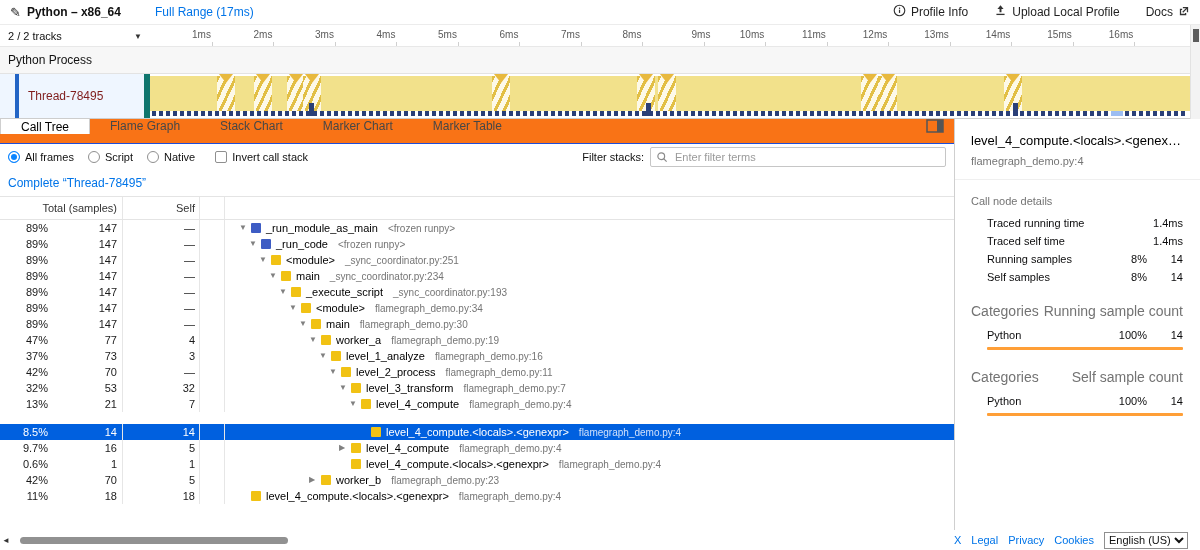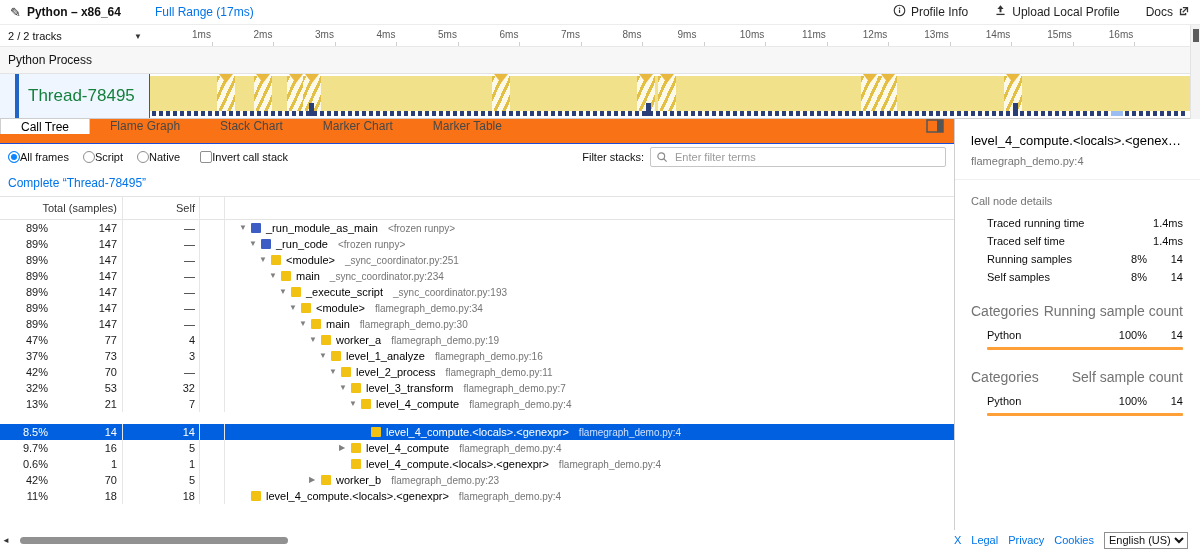--- a/index.html
+++ b/index.html
@@ -20,21 +20,21 @@
   .tracks-dd{position:absolute;left:0;top:0;width:150px;height:22px;display:flex;align-items:center;justify-content:space-between;padding:0 8px;font-size:11px;cursor:pointer;color:#111}
   .dd-arrow{font-size:8px;color:#333}
   .ticks{position:absolute;left:150px;right:10px;top:0;bottom:0}
   .tick-label{position:absolute;top:4px;transform:translateX(-103%);font-size:10px;color:#5a5a5a;white-space:nowrap}
   .tick-line{position:absolute;bottom:0;width:1px;height:4px;background:#cfcfcf}
 
   
   .process-row{height:27px;flex:0 0 auto;background:#f7f7f7;border-bottom:1px solid #e3e3e3;display:flex;align-items:center;padding:0 8px;font-size:12px;color:#111}
   .thread-row{height:45px;flex:0 0 auto;display:flex;border-bottom:1px solid #cdcdcd;position:relative;background:#fff}
   .thread-accent{position:absolute;left:15px;top:0;width:4px;height:100%;background:#2264c5}
-  .thread-label{width:150px;flex:0 0 150px;background:#eff6ff;display:flex;align-items:center;padding-left:28px;font-size:17px;color:#15803d;border-right:1px solid #0f766e}
+  .thread-label{width:150px;flex:0 0 150px;background:#eff6ff;display:flex;align-items:center;padding-left:28px;font-size:12px;color:#7f1d1d;border-right:6px solid #0f766e}
   .graph{flex:1;position:relative;background:#fff;overflow:hidden}
   .graph-fill{position:absolute;left:0;right:10px;top:2px;bottom:7px;background:#f2e18b}
   .hatch{position:absolute;top:2px;bottom:7px;width:18px;margin-left:-9px;background:repeating-linear-gradient(115deg,#e2bf45 0 3px,#fdf9e8 3px 8px)}
   .tri{position:absolute;top:0;margin-left:-7px;width:0;height:0;border-left:7px solid transparent;border-right:7px solid transparent;border-top:9px solid #e8b93e}
   .samples{position:absolute;left:2px;right:14px;bottom:2px;height:5px;background:repeating-linear-gradient(90deg,#2a3f77 0 4px,transparent 4px 7px)}
   .deep-tick{position:absolute;bottom:2px;width:5px;height:13px;margin-left:-2px;background:#2a3f77}
   .samples-lightblue{position:absolute;left:91.5%;bottom:2px;width:12px;height:5px;background:#9cbdf2}
   .vrail{position:absolute;right:0;top:25px;width:10px;height:94px;background:#f3f3f3;border-left:1px solid #e2e2e2}
   .vthumb{position:absolute;left:2px;top:4px;width:6px;height:13px;background:#5c5c5c}
 
@@ -43,21 +43,21 @@
   .main{width:955px;flex:0 0 955px;display:flex;flex-direction:column;border-right:1px solid #cfcfcf;background:#fff;min-height:0}
 
   .tabbar{height:25px;flex:0 0 auto;background:#f97316;border-bottom:1px solid #1d4ed8;display:flex;align-items:flex-start}
   .tab-strip{display:flex;align-items:stretch}
   .tab{padding:0 20px;display:flex;align-items:center;font-size:12px;color:#474747;cursor:pointer;white-space:nowrap}
   .tab.active{background:#fff;border-left:1px solid #cfcfcf;border-right:1px solid #cfcfcf;margin-bottom:-1px;color:#000}
   .panel-toggle{margin-left:auto;display:flex;align-items:center;padding:0 10px;cursor:pointer}
 
   .controls{height:26px;flex:0 0 auto;display:flex;align-items:center;padding:0 8px;font-size:11px;color:#111;background:#fff}
   .radio-group{display:flex;align-items:center;gap:14px}
-  .radio-wrap,.check-wrap{display:flex;align-items:center;cursor:pointer}
+  .radio-wrap,.check-wrap{display:flex;align-items:center;gap:5px;cursor:pointer}
   .check-wrap{margin-left:20px}
   input[type=radio]{appearance:none;-webkit-appearance:none;width:12px;height:12px;border:1px solid #8f8f8f;border-radius:50%;margin:0;background:#fff}
   input[type=radio]:checked{background:#0a84ff;border-color:#0a84ff;box-shadow:inset 0 0 0 2px #fff}
   input[type=checkbox]{appearance:none;-webkit-appearance:none;width:12px;height:12px;border:1px solid #8f8f8f;border-radius:2px;margin:0;background:#fff}
   .filter{margin-left:auto;display:flex;align-items:center;gap:6px}
   .search-box{position:relative;width:296px;height:20px}
   .search-box svg{position:absolute;left:6px;top:4px}
   .search-box input{width:100%;height:100%;border:1px solid #c6c6c6;border-radius:2px;padding:0 6px 0 24px;font-size:11px;font-family:inherit;color:#333;background:#fff}
   .search-box input::placeholder{color:#9a9a9a}
 
@@ -158,21 +158,21 @@
         <span class="tick-label" style="left: 246px;">4ms</span>
         <span class="tick-line" style="left: 246px;"></span>
         <span class="tick-label" style="left: 307.5px;">5ms</span>
         <span class="tick-line" style="left: 307.5px;"></span>
         <span class="tick-label" style="left: 369px;">6ms</span>
         <span class="tick-line" style="left: 369px;"></span>
         <span class="tick-label" style="left: 430.5px;">7ms</span>
         <span class="tick-line" style="left: 430.5px;"></span>
         <span class="tick-label" style="left: 492px;">8ms</span>
         <span class="tick-line" style="left: 492px;"></span>
-        <span class="tick-label" style="left: 547px;">9ms</span>
+        <span class="tick-label" style="left: 561px;">9ms</span>
         <span class="tick-line" style="left: 553.5px;"></span>
         <span class="tick-label" style="left: 615px;">10ms</span>
         <span class="tick-line" style="left: 615px;"></span>
         <span class="tick-label" style="left: 676.5px;">11ms</span>
         <span class="tick-line" style="left: 676.5px;"></span>
         <span class="tick-label" style="left: 738px;">12ms</span>
         <span class="tick-line" style="left: 738px;"></span>
         <span class="tick-label" style="left: 799.5px;">13ms</span>
         <span class="tick-line" style="left: 799.5px;"></span>
         <span class="tick-label" style="left: 861px;">14ms</span>

